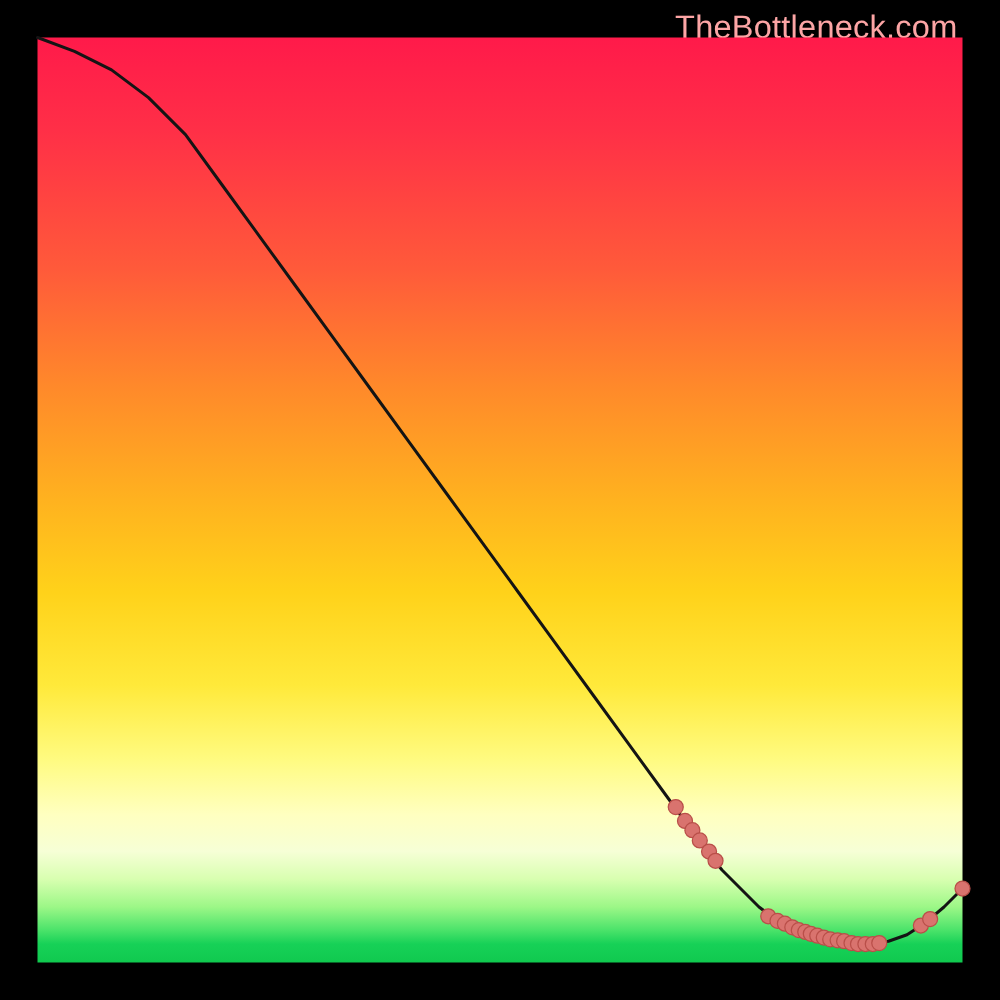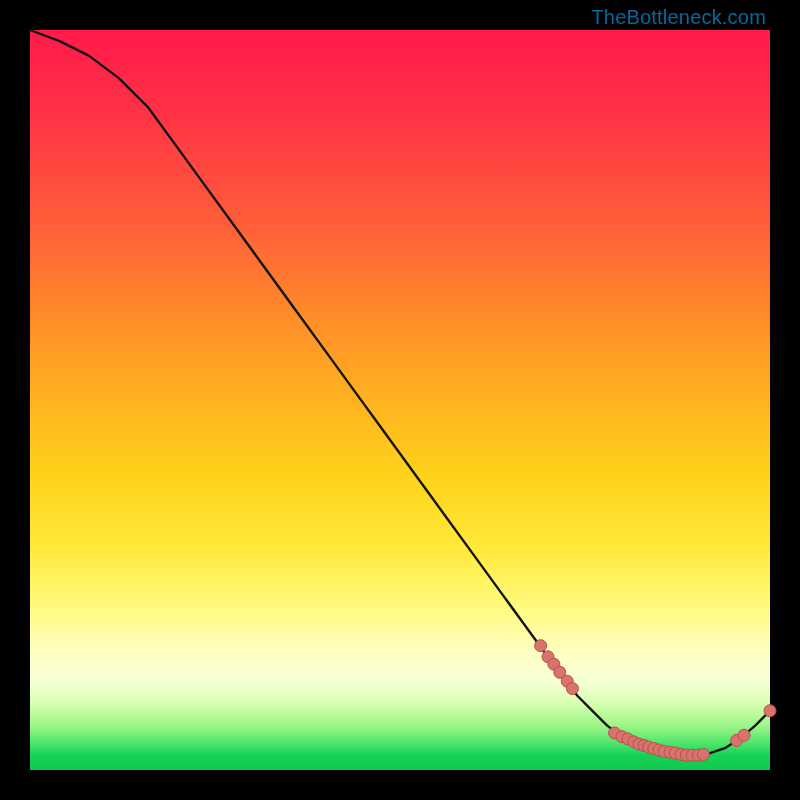--- a/index.html
+++ b/index.html
@@ -40,22 +40,22 @@
       #9cf787 94%,
       #4be36a 96.5%,
       #17d157 98%,
       #10c94f 100%
     );
   }
   .watermark {
     position: absolute;
     top: 6px;
     right: 34px;
-    color: #0369a1;
-    font-size: 20px;
+    color: #fca5a5;
+    font-size: 26px;
     letter-spacing: 0.2px;
     user-select: none;
   }
   svg.curve {
     position: absolute;
     left: 0;
     top: 0;
     width: 740px;
     height: 740px;
     overflow: visible;

